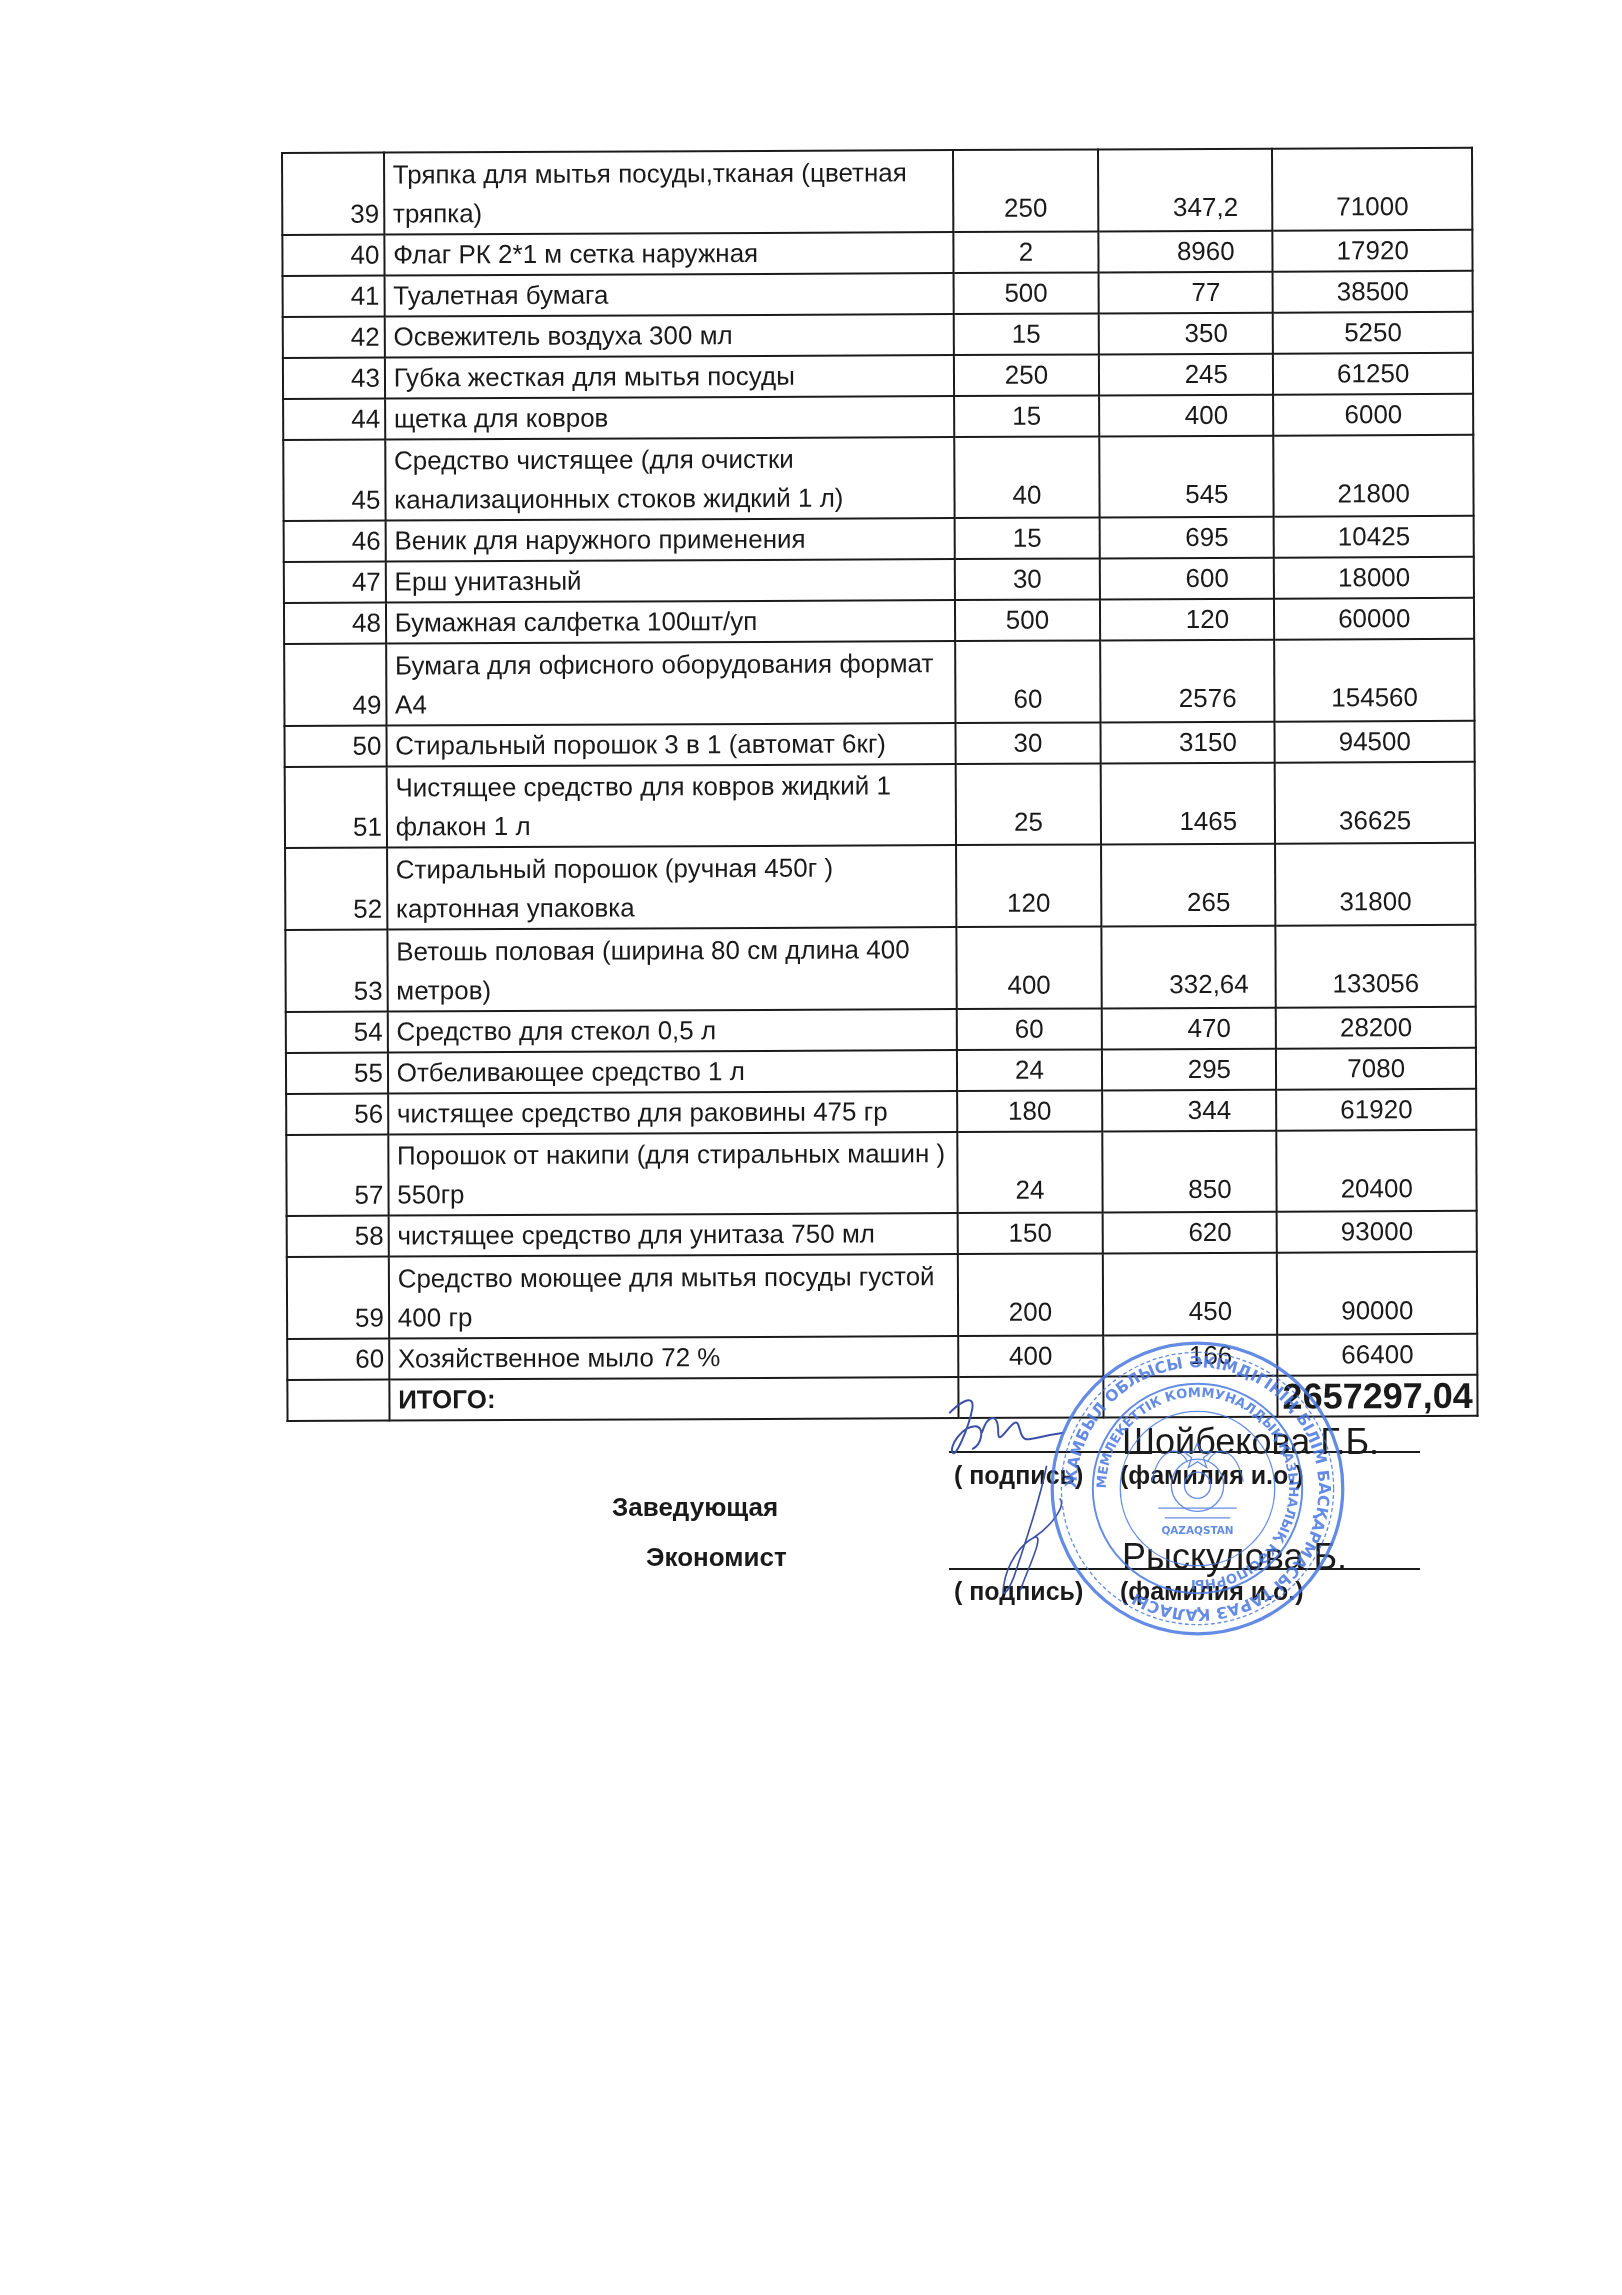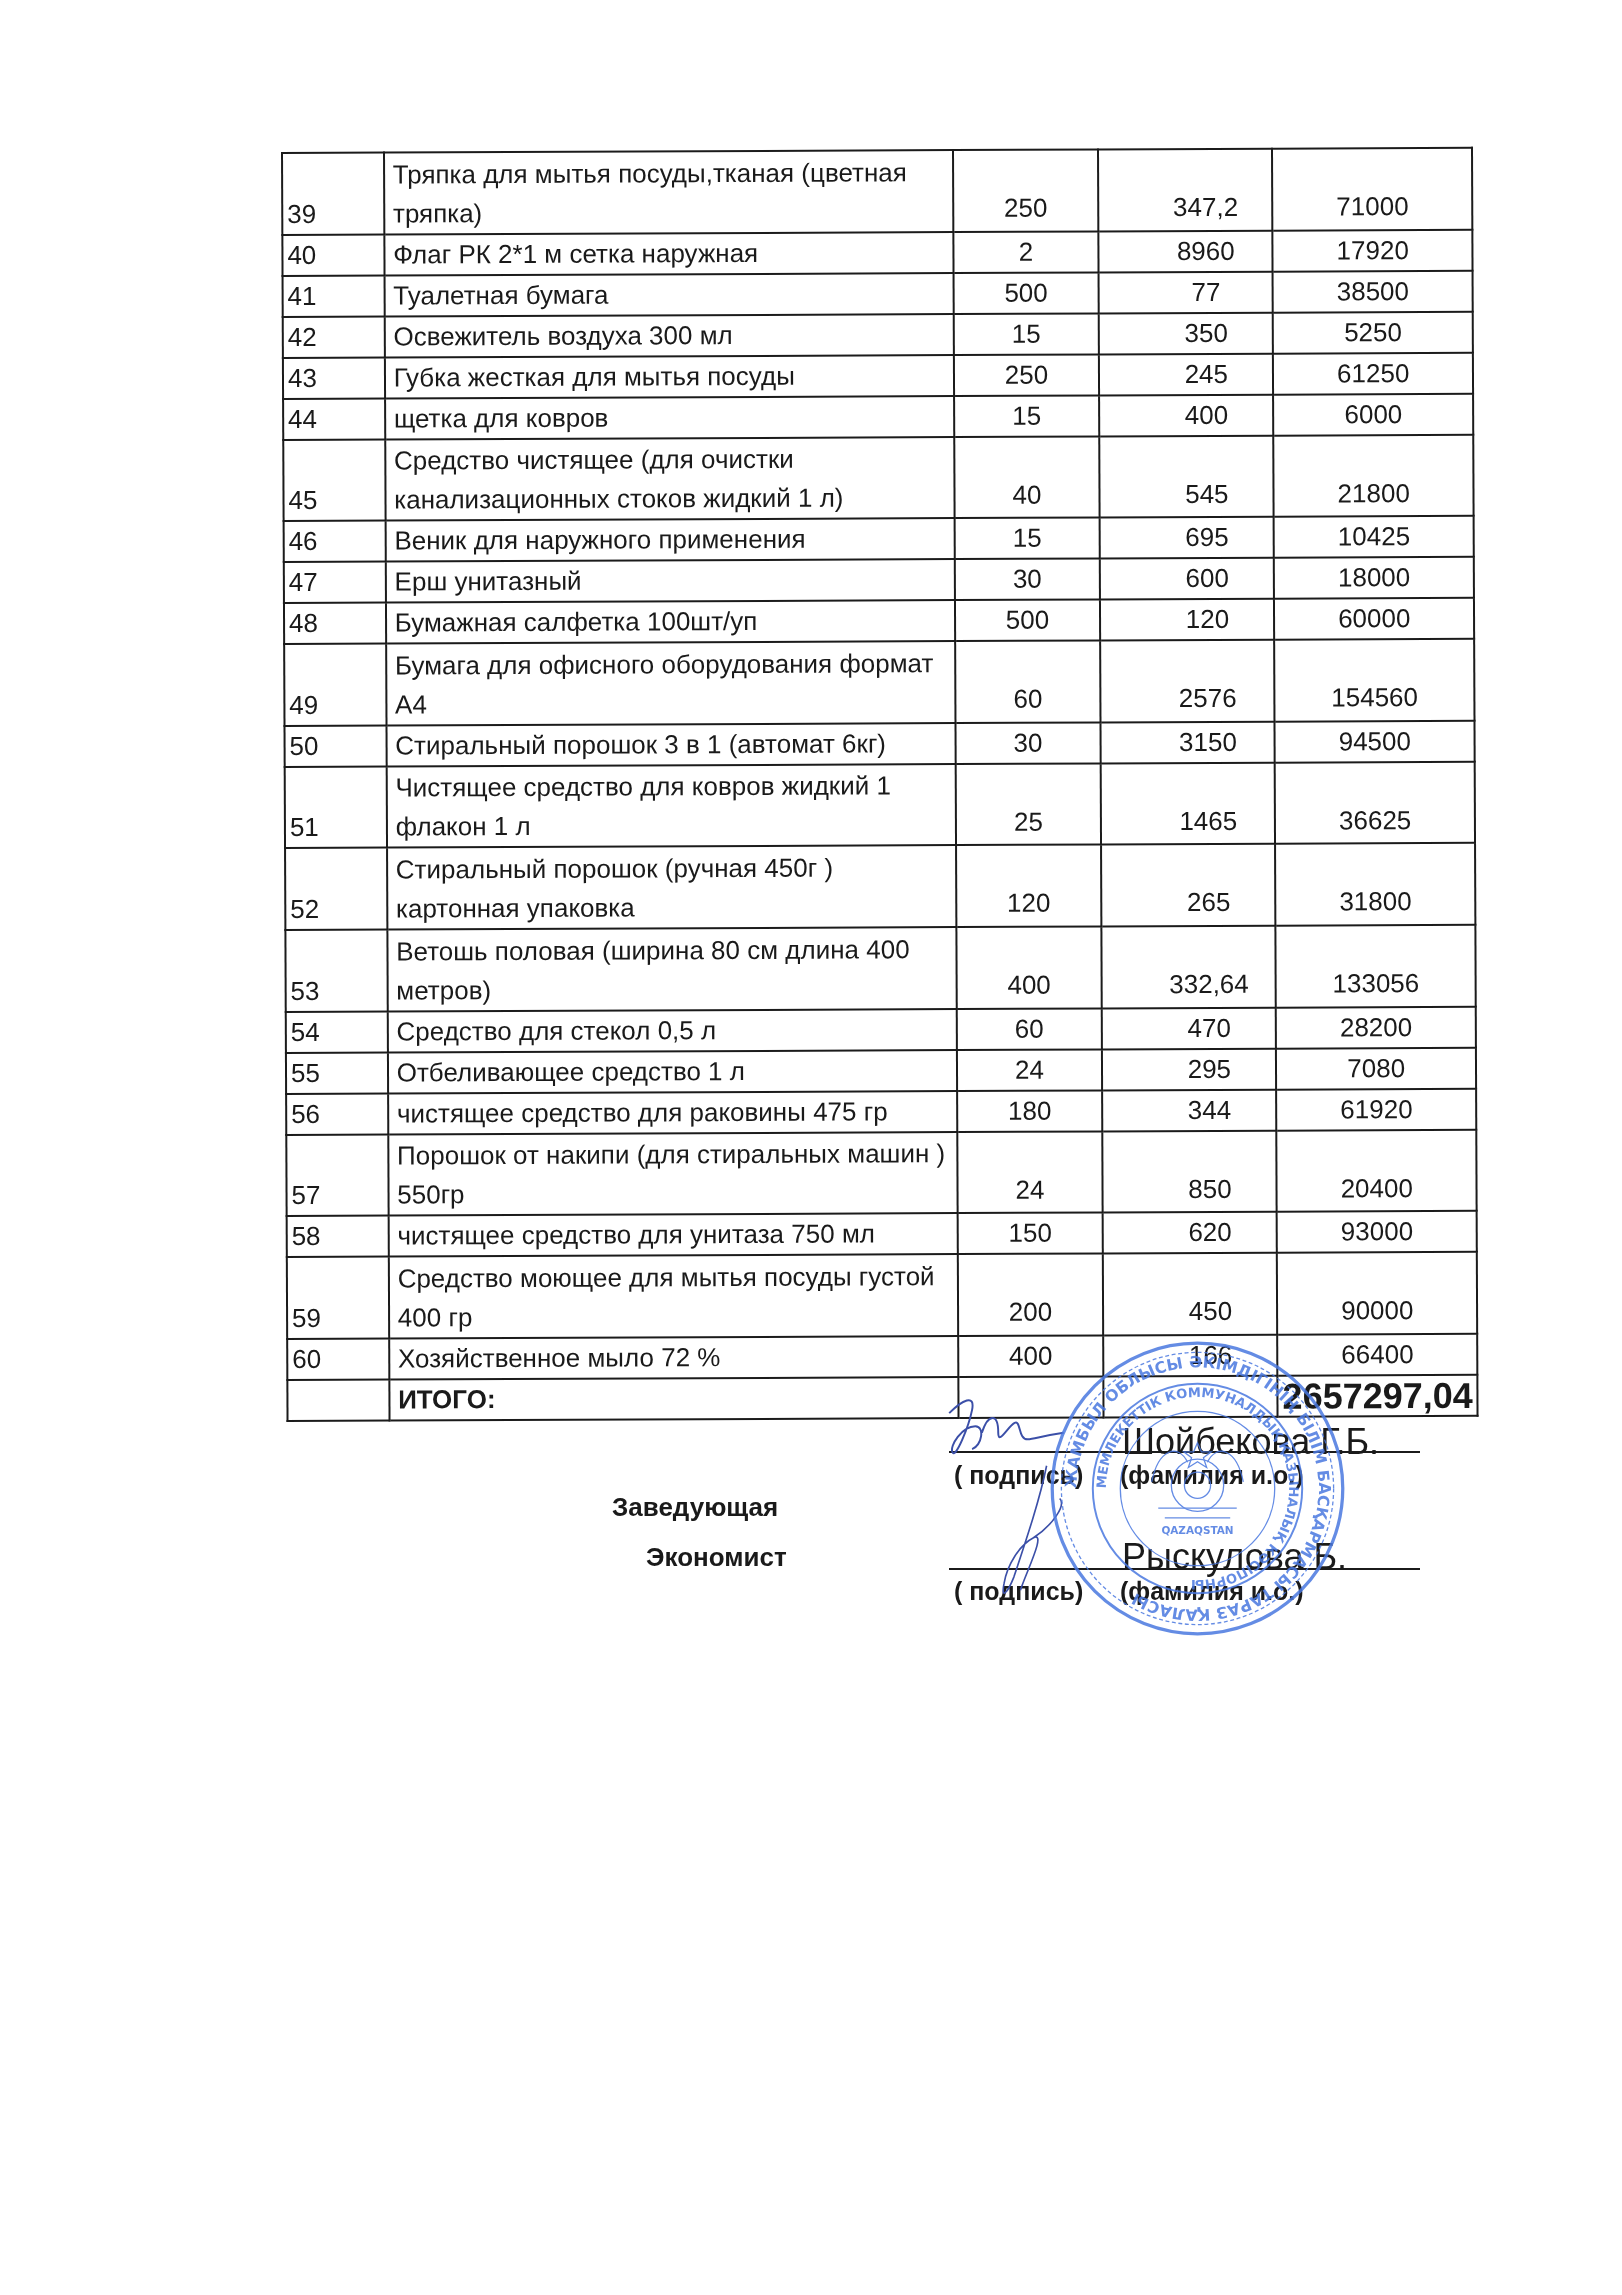--- a/index.html
+++ b/index.html
@@ -18,21 +18,21 @@
     border-collapse: collapse;
     transform: rotate(-0.25deg);
     transform-origin: 0 0;
   }
   .tbl td {
     border: 2px solid #1b1b1b;
     font-size: 26px; line-height: 39px;
     padding: 0 3.9px;
     vertical-align: bottom;
   }
-  .tbl td.num { width: 92px; text-align: left; }
+  .tbl td.num { width: 92px; text-align: right; }
   .tbl td.name { width: 555px; text-align: left; padding-left: 7.9px; }
   .tbl td.qty { width: 136px; text-align: center; }
   .tbl td.price { width: 124px; text-align: center; padding-left: 44px; }
   .tbl td.sum { width: 171px; text-align: center; }
   .tbl td.sum.total { text-align: right; font-weight: bold; font-size: 36px; }
   .tbl td.total-label { font-weight: bold; }
   .tbl tr.single td { height: 38px; }
   .tbl tr.double td { height: 77px; }
   .tbl tr.double td.qty,
   .tbl tr.double td.price,

